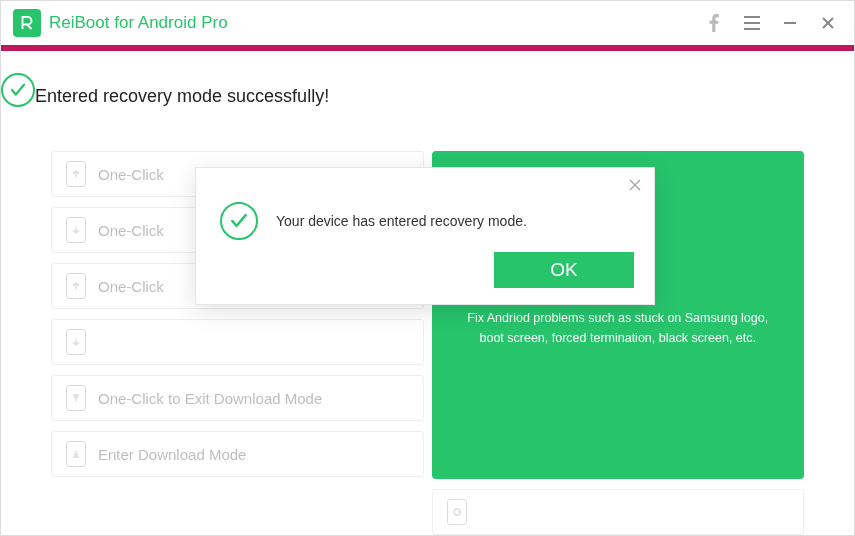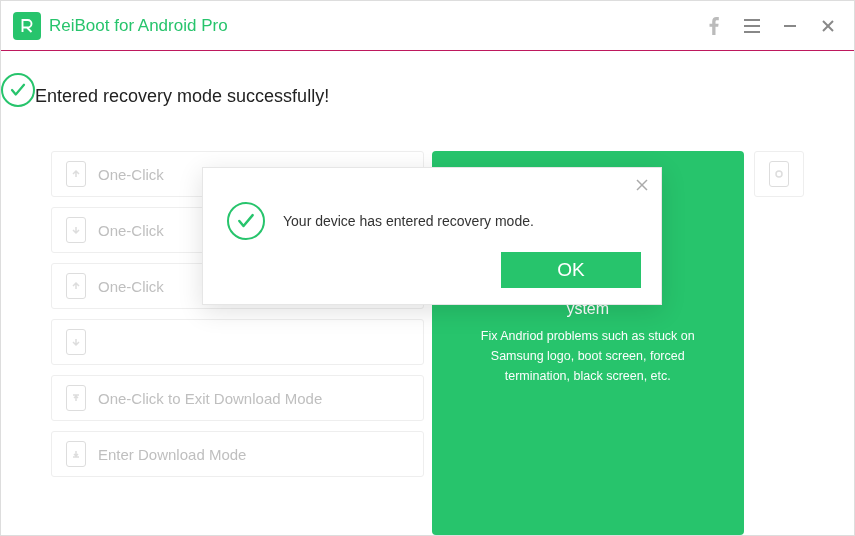--- a/index.html
+++ b/index.html
@@ -1,39 +1,39 @@
 <!DOCTYPE html>
 <html><head>
   <meta charset="utf-8">
   <style>
     * { margin: 0; padding: 0; box-sizing: border-box; }
     body { font-family: -apple-system, BlinkMacSystemFont, "Segoe UI", Arial, sans-serif; background: #f5f5f5; width: 855px; height: 536px; overflow: hidden; }
     .window { width: 855px; height: 536px; background: #fff; border: 1px solid #ddd; display: flex; flex-direction: column; position: relative; }
-    .titlebar { height: 50px; display: flex; align-items: center; padding: 0 12px; border-bottom: 1px solid #be185d; }
+    .titlebar { height: 50px; display: flex; align-items: center; padding: 0 12px; border-bottom: 6px solid #be185d; }
     .logo-box { width: 28px; height: 28px; background: #27c46c; border-radius: 4px; display: flex; align-items: center; justify-content: center; margin-right: 8px; }
     .logo-box svg { width: 18px; height: 18px; }
     .app-title { color: #27c46c; font-size: 17px; font-weight: 500; flex: 1; }
     .title-icons { display: flex; align-items: center; gap: 18px; color: #999; font-size: 18px; padding-right: 4px; }
     .title-icons .tbtn { width: 20px; text-align: center; cursor: pointer; display: flex; align-items: center; justify-content: center; }
     .header-area { display: flex; flex-direction: row; align-items: center; padding: 22px 0 16px; }
     .check-circle-lg { width: 34px; height: 34px; border: 2px solid #27c46c; border-radius: 50%; display: flex; align-items: center; justify-content: center; margin-bottom: 12px; }
     .check-circle-lg svg { width: 18px; height: 18px; }
     .header-text { color: #222; font-size: 18px; }
     .content { display: flex; gap: 8px; padding: 16px 50px 0; flex: 1; }
     .left-col { flex: 1; display: flex; flex-direction: column; gap: 10px; }
-    .right-col { flex: 1; display: flex; gap: 10px; }
+    .right-col { flex: 1; display: flex; flex-direction: column; gap: 10px; }
     .opt-btn { height: 46px; border: 1px solid #eee; border-radius: 3px; display: flex; align-items: center; padding: 0 14px; gap: 12px; cursor: pointer; background: #fff; }
     .opt-btn .picon { width: 20px; height: 26px; border: 1.5px solid #ddd; border-radius: 3px; display: flex; align-items: center; justify-content: center; }
     .opt-btn .picon svg { width: 10px; height: 10px; }
     .opt-btn .lbl { color: #bfbfbf; font-size: 15px; }
     .opt-btn.full .lbl { color: #bfbfbf; }
     .big-card { flex: 1; background: #27c46c; border-radius: 4px; color: #fff; display: flex; flex-direction: column; align-items: center; justify-content: center; padding: 18px 26px; text-align: center; }
     .big-card .card-title { font-size: 16px; margin-bottom: 8px; }
     .big-card .card-desc { font-size: 12.5px; line-height: 1.6; opacity: 0.98; }
-    .modal { position: absolute; top: 166px; left: 201px; width: 460px; height: 138px; background: #fff; border: 1px solid #e6e6e6; box-shadow: 0 6px 24px rgba(0,0,0,0.12); z-index: 10; }
+    .modal { position: absolute; top: 166px; left: 194px; width: 460px; height: 138px; background: #fff; border: 1px solid #e6e6e6; box-shadow: 0 6px 24px rgba(0,0,0,0.12); z-index: 10; }
     .modal .close-x { position: absolute; top: 10px; right: 12px; color: #aaa; cursor: pointer; font-size: 16px; }
     .modal .m-body { display: flex; align-items: center; padding: 34px 20px 12px 24px; gap: 18px; }
     .modal .check-circle-sm { width: 38px; height: 38px; border: 2.5px solid #27c46c; border-radius: 50%; display: flex; align-items: center; justify-content: center; flex-shrink: 0; }
     .modal .check-circle-sm svg { width: 20px; height: 20px; }
     .modal .m-text { color: #333; font-size: 14px; }
     .modal .m-footer { display: flex; justify-content: flex-end; padding: 0 20px 14px; }
     .modal .ok-btn { background: #27c46c; color: #fff; border: none; width: 140px; height: 36px; font-size: 19px; cursor: pointer; }
   </style>
 </head>
 <body>

